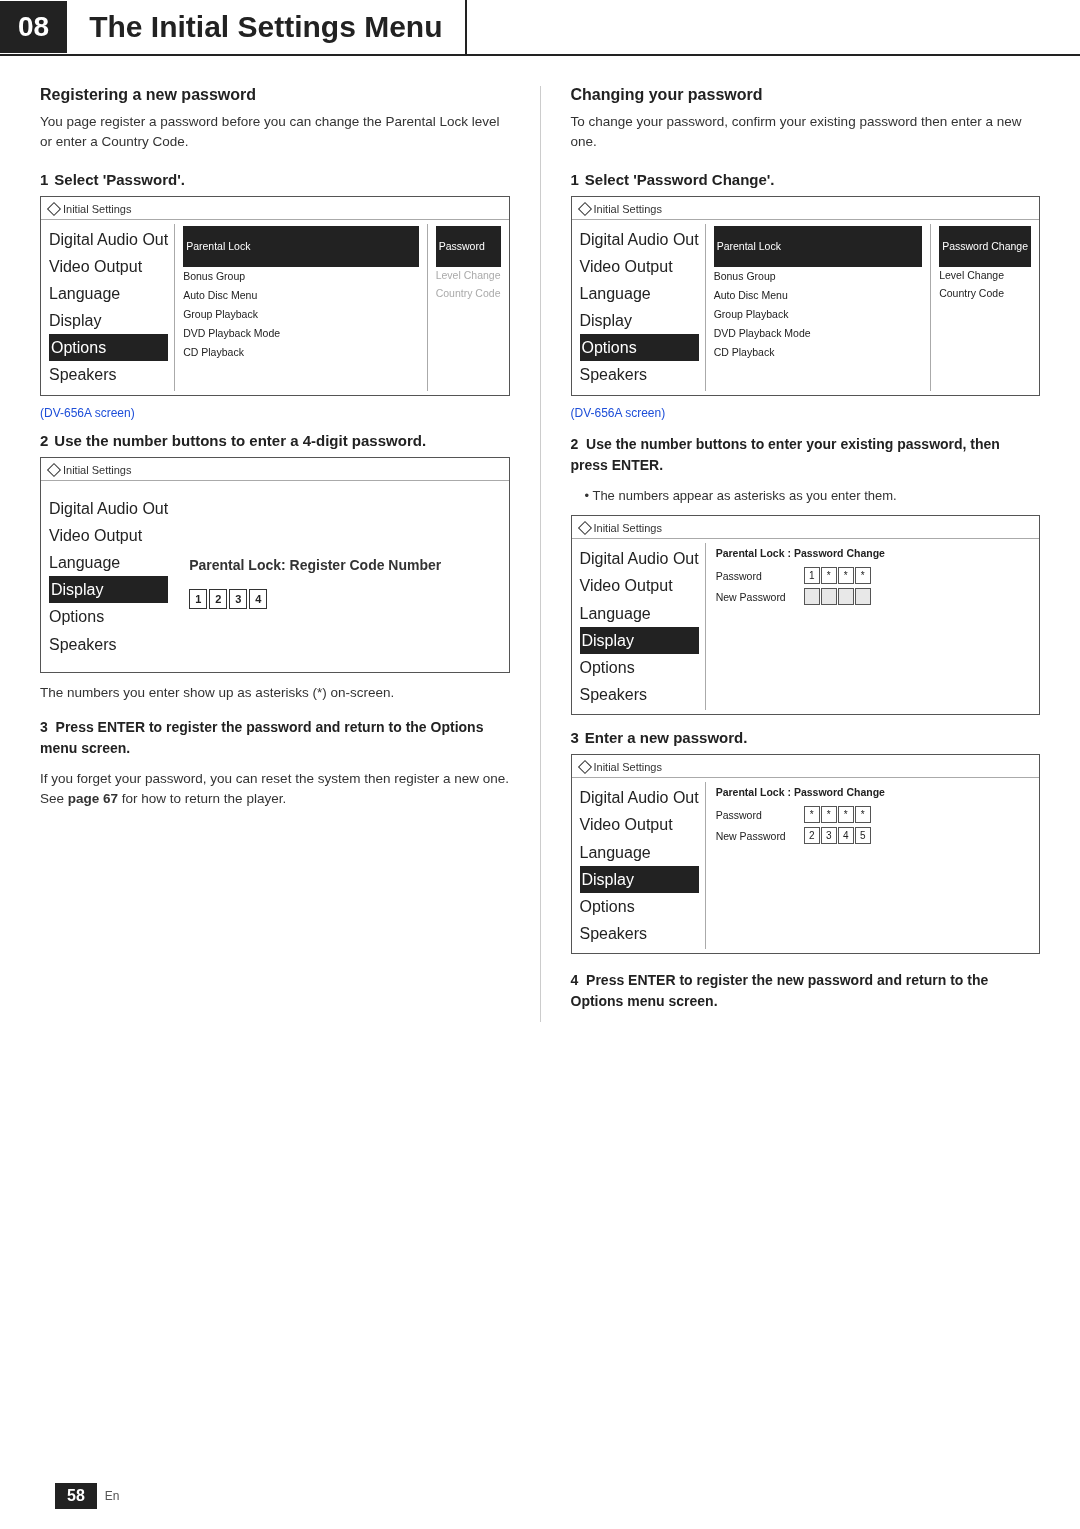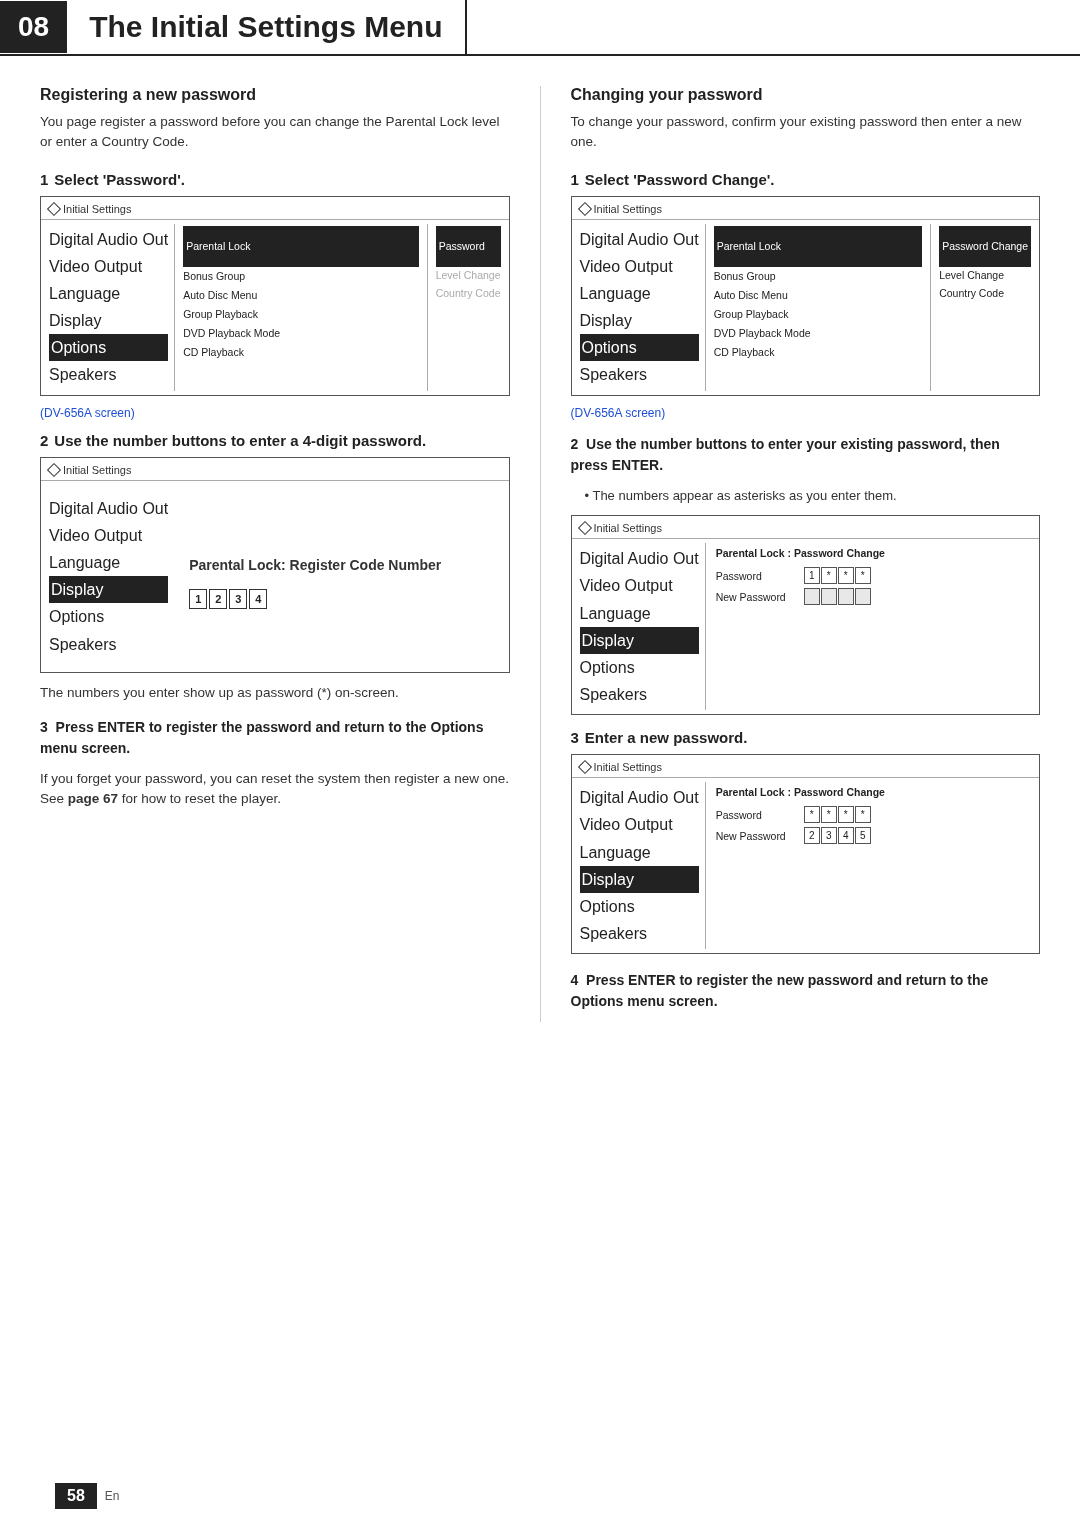--- a/index.html
+++ b/index.html
@@ -373,27 +373,27 @@
           <div class="number-boxes">
             <div class="num-box filled">1</div>
             <div class="num-box filled">2</div>
             <div class="num-box filled">3</div>
             <div class="num-box filled">4</div>
           </div>
         </div>
       </div>
     </div>
 
-    <div class="step-body-text">The numbers you enter show up as password (*) on-screen.</div>
+    <div class="step-body-text">The numbers you enter show up as asterisks (*) on-screen.</div>
 
     <div class="step-bold-text">
       <span>3&nbsp;&nbsp;</span><span>Press ENTER to register the password and return to the Options menu screen.</span>
     </div>
     <div class="step-body-text">
-      <span>If you forget your password, you can reset the system then register a new one. See </span><strong>page 67</strong><span> for how to reset the player.</span>
+      <span>If you forget your password, you can reset the system then register a new one. See </span><strong>page 67</strong><span> for how to return the player.</span>
     </div>
 
   </div>
 
   <div class="col-right">
 
     <div class="section-heading">Changing your password</div>
     <div class="section-intro">To change your password, confirm your existing password then enter a new one.</div>
 
     <div class="step-heading">

